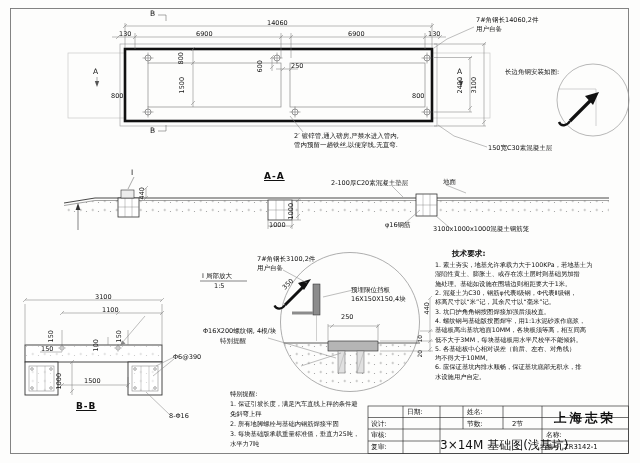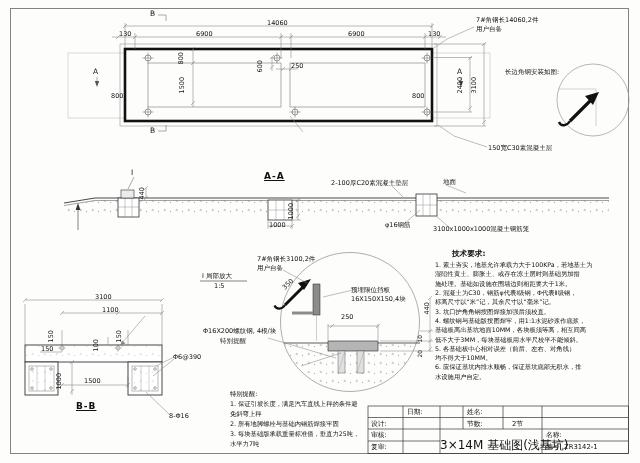--- a/index.html
+++ b/index.html
@@ -170,20 +170,22 @@
 <span class="t r" style="left:265px;top:63px">600</span>
 <span class="t" style="left:291px;top:62px">250</span>
 <span class="t" style="left:111px;top:92px">800</span>
 <span class="t" style="left:412px;top:92px">800</span>
 <span class="t r" style="left:465px;top:84px">2400</span>
 <span class="t r" style="left:479px;top:84px">3100</span>
 
 <span class="t" style="left:476px;top:16px">7#角钢长14060,2件
 用户自备</span>
 <span class="t" style="left:505px;top:68px">长边角钢安装如图:</span>
+<span class="t" style="left:294px;top:132px">2′ 镀锌管,通入磅房,严禁水进入管内,
+管内预留一趟铁丝,以便穿线,无直弯.</span>
 <span class="t" style="left:488px;top:144px">150宽C30素混凝土层</span>
 
 <span class="t big" style="left:264px;top:170px">A-A</span>
 <span class="t" style="left:331px;top:179px">2-100厚C20素混凝土垫层</span>
 <span class="t" style="left:443px;top:178px">地面</span>
 <span class="t" style="left:131px;top:168px;font-size:7.5px">I</span>
 <span class="t r" style="left:147px;top:190px">440</span>
 <span class="t r" style="left:296px;top:210px">1000</span>
 <span class="t" style="left:269px;top:221px">1000</span>
 <span class="t" style="left:385px;top:221px">φ16钢筋</span>
@@ -237,16 +239,17 @@
 水设施用户自定。</span>
 
 <span class="t tb" style="left:407px;top:408px">日期:</span>
 <span class="t tb" style="left:467px;top:408px">姓名:</span>
 <span class="t tb" style="left:371px;top:419.5px">设计:</span>
 <span class="t tb" style="left:467px;top:419.5px">节数:</span>
 <span class="t tb" style="left:512px;top:419.5px">2节</span>
 <span class="t tb" style="left:371px;top:430.5px">审核:</span>
 <span class="t tb" style="left:371px;top:442.5px">复审:</span>
 <span class="t ctr" style="left:440px;top:437px;width:102px;font-size:12px">3×14M 基础图(浅基坑)</span>
+<span class="t comp" style="left:542px;top:409px;width:86px">上海志荣</span>
 <span class="t tb" style="left:546px;top:430.5px">名称:</span>
 <div class="t tb" style="left:546px;top:442.5px"><span>编号:</span> <span>ZR3142-1</span></div>
 
 </div>
 
 </body></html>

